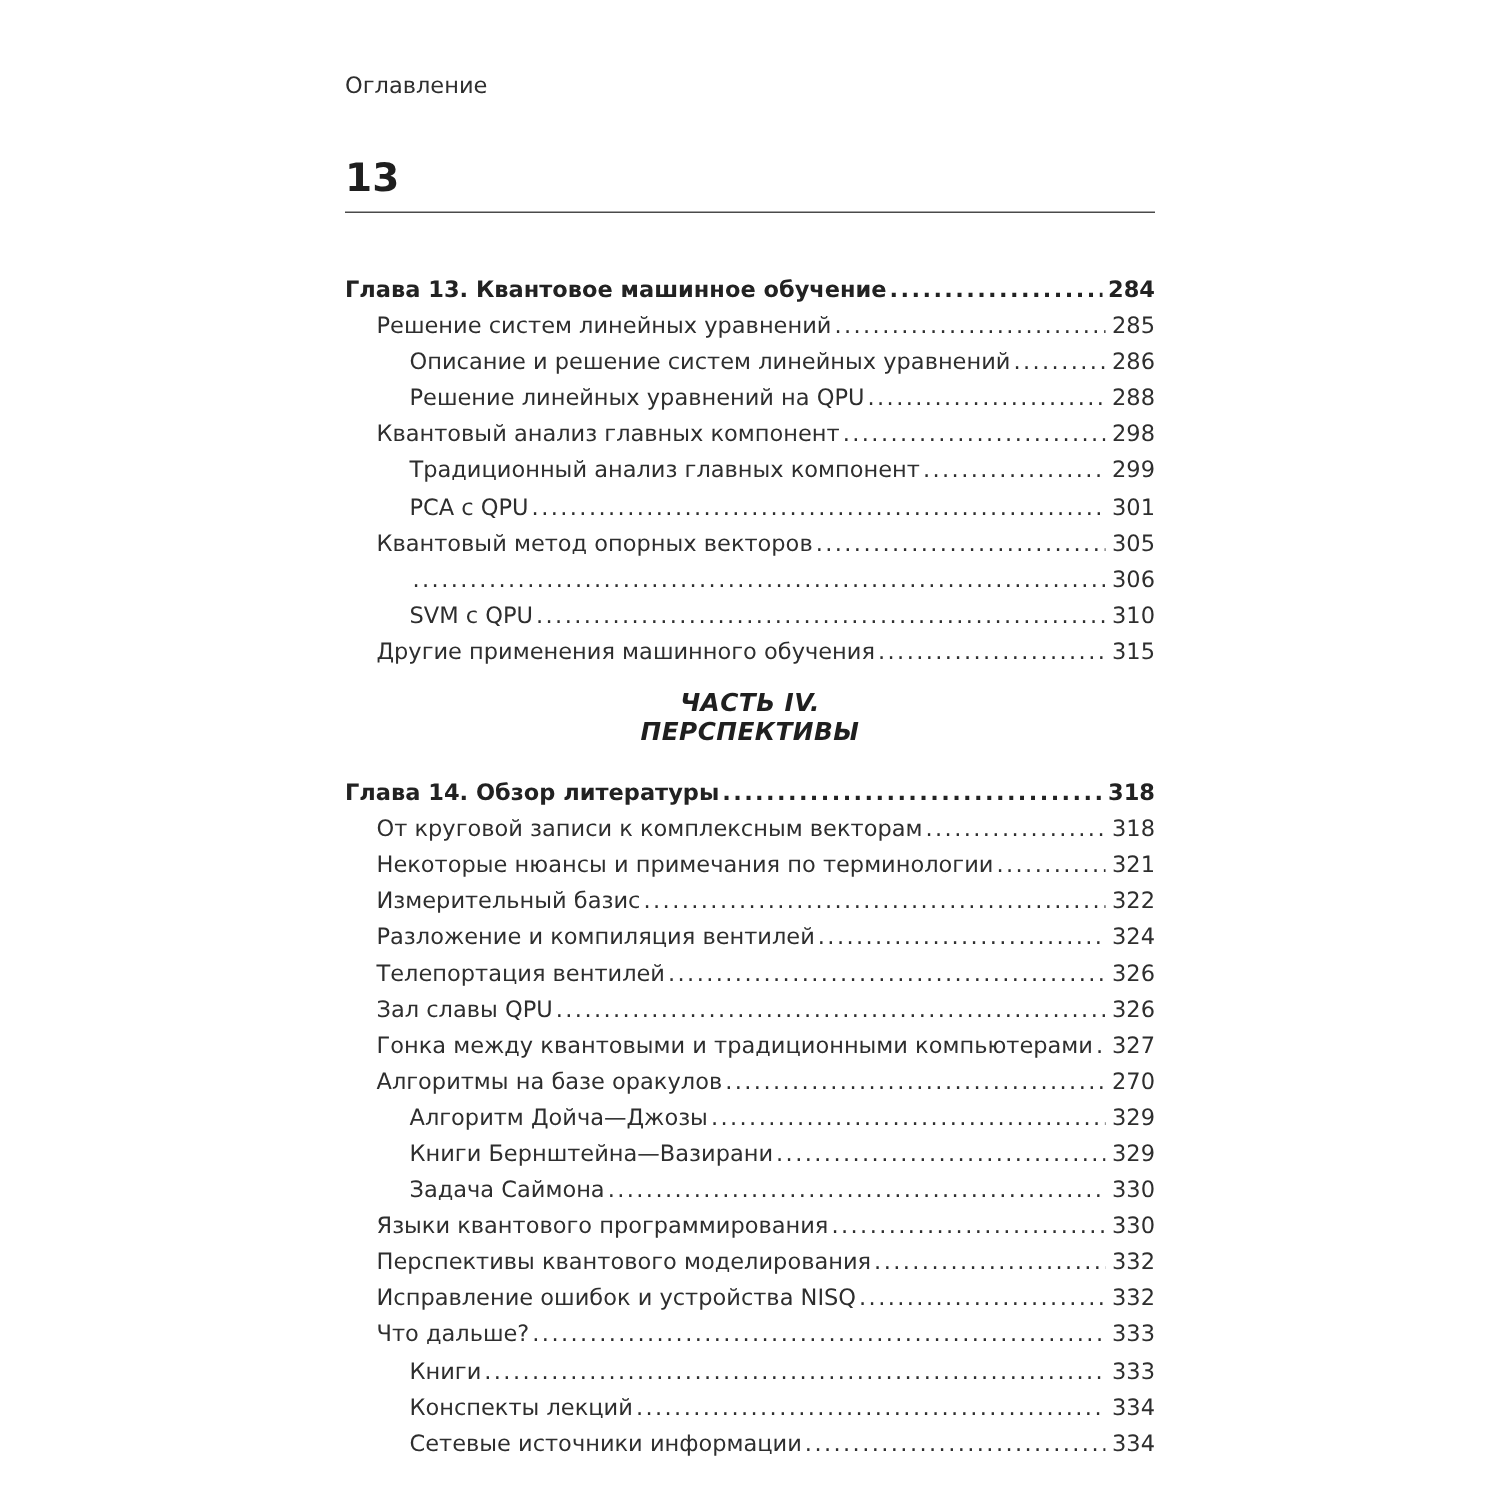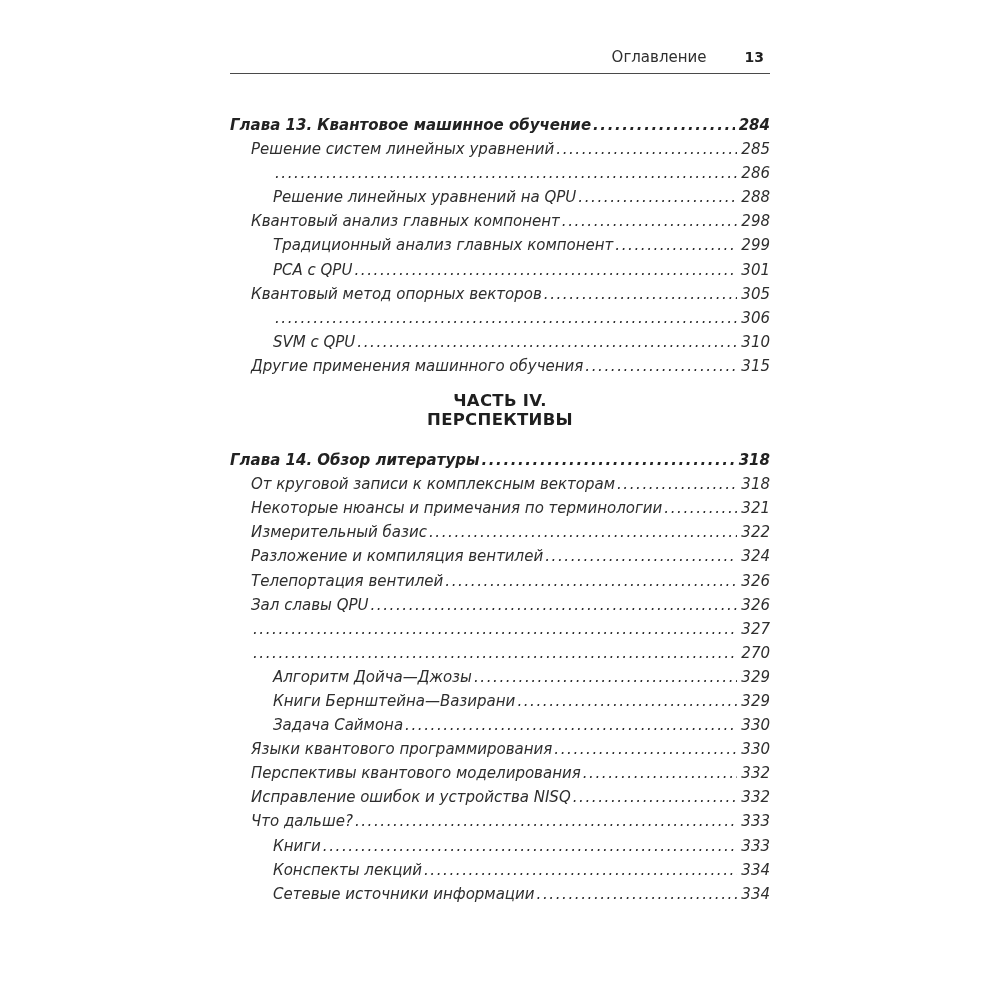--- a/index.html
+++ b/index.html
@@ -17,47 +17,47 @@
     top: 48px;
     width: 540px;
   }
   
   .running-head {
     display: flex;
     justify-content: flex-end;
     align-items: baseline;
     gap: 38px;
     padding-right: 6px;
+    flex-direction: column;
   }
   .running-head .head-title {
     font-size: 15px;
     color: #2e2e2e;
   }
   .running-head .head-pagenum {
-    font-size: 14px;
+    font-size: 26px;
     font-weight: bold;
     color: #1f1f1f;
   }
   .head-rule {
     border: none;
     border-top: 1.5px solid #4a4a4a;
     margin-top: 7px;
   }
   
   .toc-sections {
     margin-top: 39px;
   }
   .toc-row {
     display: flex;
     align-items: flex-end;
     height: 24.1px;
     font-size: 15px;
     line-height: 24.1px;
     white-space: nowrap;
-    font-style: italic;
   }
   .toc-row.bold { font-weight: bold; color: #222222; }
   .toc-row.level-1 { padding-left: 21px; }
   .toc-row.level-2 { padding-left: 43px; }
   .toc-row .title { flex: 0 0 auto; }
   .toc-row .leader {
     flex: 1 1 auto;
     overflow: hidden;
     margin: 0 4px 0 2px;
     white-space: nowrap;
@@ -73,20 +73,21 @@
   }
   .part-heading {
     text-align: center;
     font-weight: bold;
     font-size: 16.5px;
     line-height: 19px;
     color: #1f1f1f;
     margin-top: 13px;
     margin-bottom: 19px;
     letter-spacing: 0.3px;
+    font-style: italic;
   }
 </style>
 </head>
 <body>
 
 <div class="page">
   <div class="running-head">
     <span class="head-title">Оглавление</span>
     <span class="head-pagenum">13</span>
   </div>
@@ -96,20 +97,21 @@
         <span class="title">Глава 13. Квантовое машинное обучение</span>
         <span class="leader"></span>
         <span class="pagenum">284</span>
       </div>
       <div class="toc-row level-1">
         <span class="title">Решение систем линейных уравнений</span>
         <span class="leader"></span>
         <span class="pagenum">285</span>
       </div>
       <div class="toc-row level-2">
+        <span class="title">Описание и решение систем линейных уравнений</span>
         <span class="leader"></span>
         <span class="pagenum">286</span>
       </div>
       <div class="toc-row level-2">
         <span class="title">Решение линейных уравнений на QPU</span>
         <span class="leader"></span>
         <span class="pagenum">288</span>
       </div>
       <div class="toc-row level-1">
         <span class="title">Квантовый анализ главных компонент</span>
@@ -178,24 +180,26 @@
         <span class="title">Телепортация вентилей</span>
         <span class="leader"></span>
         <span class="pagenum">326</span>
       </div>
       <div class="toc-row level-1">
         <span class="title">Зал славы QPU</span>
         <span class="leader"></span>
         <span class="pagenum">326</span>
       </div>
       <div class="toc-row level-1">
+        <span class="title">Гонка между квантовыми и традиционными компьютерами</span>
         <span class="leader"></span>
         <span class="pagenum">327</span>
       </div>
       <div class="toc-row level-1">
+        <span class="title">Алгоритмы на базе оракулов</span>
         <span class="leader"></span>
         <span class="pagenum">270</span>
       </div>
       <div class="toc-row level-2">
         <span class="title">Алгоритм Дойча—Джозы</span>
         <span class="leader"></span>
         <span class="pagenum">329</span>
       </div>
       <div class="toc-row level-2">
         <span class="title">Книги Бернштейна—Вазирани</span>

